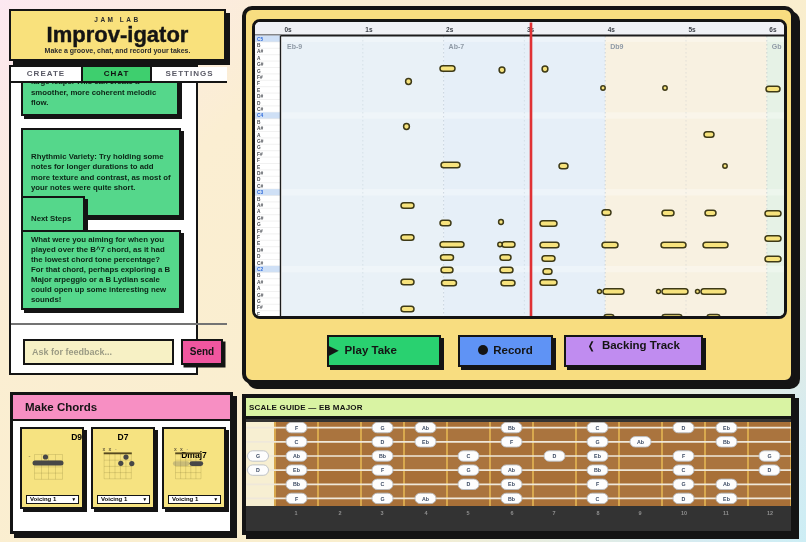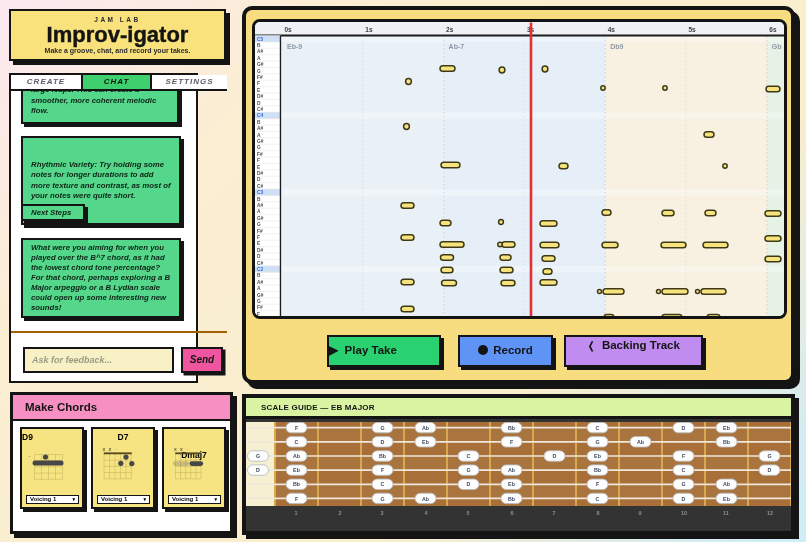--- a/index.html
+++ b/index.html
@@ -16,62 +16,62 @@
 
 <div class="abs" style="left:9px;top:9px;width:217px;height:52px;background:#f9e17c;border:2.5px solid #141414;box-shadow:4px 4px 0 #141414;text-align:center;">
 
   <div style="margin-top:5px;font-size:6.5px;font-weight:bold;letter-spacing:2.5px;color:#2c2c2c;">JAM LAB</div>
 
   <div style="margin-top:0px;font-size:22px;font-weight:bold;letter-spacing:0px;color:#141414;line-height:23px;-webkit-text-stroke:0.4px #141414;">Improv-igator</div>
 
   <div style="margin-top:1px;font-size:7px;font-weight:bold;color:#2c2c2c;">Make a groove, chat, and record your takes.</div>
 </div>
 
-<div class="abs" style="left:9px;top:73px;width:189px;height:310px;background:#ffffff;border:2.5px solid #141414;font-style:italic;">
+<div class="abs" style="left:9px;top:65px;width:189px;height:310px;background:#ffffff;border:2.5px solid #141414;">
 
   <div class="abs" style="left:0;top:0;width:216px;height:16px;display:flex;border-bottom:2.5px solid #141414;">
 
     <div style="width:72px;background:#fff;border-right:2px solid #141414;font-size:8px;font-weight:bold;letter-spacing:1px;color:#5a5a66;text-align:center;line-height:14px;">CREATE</div>
 
     <div style="width:69px;background:#3ecf6e;border-right:2px solid #141414;font-size:8px;font-weight:bold;letter-spacing:1px;color:#101010;text-align:center;line-height:14px;">CHAT</div>
 
     <div style="flex:1;background:#fff;font-size:8px;font-weight:bold;letter-spacing:1px;color:#5a5a66;text-align:center;line-height:14px;">SETTINGS</div>
   </div>
 
   <div class="abs" style="left:0;top:16px;width:216px;height:240px;overflow:hidden;">
 
     <div class="abs" style="left:10px;top:-24px;width:158px;background:#55d78b;border:2px solid #141414;box-shadow:3px 3px 0 #141414;padding:6px 8px;font-size:7.8px;font-weight:bold;line-height:10.3px;color:#0d2416;white-space:nowrap;">
       intervals instead of using very<br>large leaps. This can create a<br>smoother, more coherent melodic<br>flow.
     </div>
 
     <div class="abs" style="left:10px;top:45px;width:160px;background:#55d78b;border:2px solid #141414;box-shadow:3px 3px 0 #141414;padding:22px 8px;font-size:7.8px;font-weight:bold;line-height:10.3px;color:#0d2416;white-space:nowrap;">
       Rhythmic Variety: Try holding some<br>notes for longer durations to add<br>more texture and contrast, as most of<br>your notes were quite short.
     </div>
 
-    <div class="abs" style="left:10px;top:113px;width:64px;background:#55d78b;border:2px solid #141414;box-shadow:3px 3px 0 #141414;padding:2px 8px;font-size:7.8px;font-weight:bold;color:#0d2416;white-space:nowrap;">Next Steps</div>
+    <div class="abs" style="left:10px;top:113px;width:64px;background:#55d78b;border:2px solid #141414;box-shadow:3px 3px 0 #141414;padding:16px 8px;font-size:7.8px;font-weight:bold;color:#0d2416;white-space:nowrap;">Next Steps</div>
 
     <div class="abs" style="left:10px;top:147px;width:160px;background:#55d78b;border:2px solid #141414;box-shadow:3px 3px 0 #141414;padding:3px 8px;font-size:7.8px;font-weight:bold;line-height:10px;color:#0d2416;white-space:nowrap;">
       What were you aiming for when you<br>played over the B^7 chord, as it had<br>the lowest chord tone percentage?<br>For that chord, perhaps exploring a B<br>Major arpeggio or a B Lydian scale<br>could open up some interesting new<br>sounds!
     </div>
   </div>
 
-  <div class="abs" style="left:0;top:256px;width:216px;height:49px;border-top:2px solid #a16207;">
+  <div class="abs" style="left:0;top:256px;width:216px;height:49px;border-top:2px solid #737373;">
 
     <div class="abs" style="left:12px;top:14px;width:151px;height:26px;background:#f7f1c5;border:2px solid #141414;font-size:9px;font-weight:bold;color:#9b9b84;line-height:22px;padding-left:7px;">Ask for feedback...</div>
 
     <div class="abs" style="left:170px;top:14px;width:42px;height:26px;background:#f0569f;border:2px solid #141414;box-shadow:2.5px 2.5px 0 #141414;font-size:10px;font-weight:bold;color:#141414;text-align:center;line-height:22px;">Send</div>
   </div>
 </div>
 
 <div class="abs" style="left:10px;top:392px;width:223px;height:142px;background:#ffffff;border:3px solid #141414;box-shadow:4px 4px 0 #141414;">
 
   <div class="abs" style="left:0;top:0;width:217px;height:26px;background:#f78fc3;border-bottom:2.5px solid #141414;font-size:11.5px;font-weight:bold;color:#141414;line-height:25px;padding-left:12px;">Make Chords</div>
 
   <div class="abs" style="left:7px;top:32px;width:64px;height:82px;background:#f6e381;border:2.5px solid #141414;box-shadow:3px 3px 0 #141414;">
-    <div style="text-align:left;font-size:8.5px;font-weight:bold;margin-top:3px;">D9</div>
+    <div style="text-align:right;font-size:8.5px;font-weight:bold;margin-top:3px;">D9</div>
     <div class="abs" style="left:2px;top:14px;"><svg width="60" height="44" viewBox="0 0 60 44" xmlns="http://www.w3.org/2000/svg">
           <line x1="10.50" y1="11.5" x2="10.50" y2="36.30" stroke="rgba(80,70,20,0.22)" stroke-width="0.7"></line>
           <line x1="17.50" y1="11.5" x2="17.50" y2="36.30" stroke="rgba(80,70,20,0.22)" stroke-width="0.7"></line>
           <line x1="24.50" y1="11.5" x2="24.50" y2="36.30" stroke="rgba(80,70,20,0.22)" stroke-width="0.7"></line>
           <line x1="31.50" y1="11.5" x2="31.50" y2="36.30" stroke="rgba(80,70,20,0.22)" stroke-width="0.7"></line>
           <line x1="38.50" y1="11.5" x2="38.50" y2="36.30" stroke="rgba(80,70,20,0.22)" stroke-width="0.7"></line>
           <line x1="10.5" y1="11.50" x2="38.50" y2="11.50" stroke="rgba(80,70,20,0.22)" stroke-width="0.7"></line>
           <line x1="10.5" y1="17.70" x2="38.50" y2="17.70" stroke="rgba(80,70,20,0.22)" stroke-width="0.7"></line>
           <line x1="10.5" y1="23.90" x2="38.50" y2="23.90" stroke="rgba(80,70,20,0.22)" stroke-width="0.7"></line>
           <line x1="10.5" y1="30.10" x2="38.50" y2="30.10" stroke="rgba(80,70,20,0.22)" stroke-width="0.7"></line>
@@ -326,21 +326,21 @@
 
   <div class="abs" style="left:81px;top:325px;width:114px;height:32px;background:#29d170;border:2.5px solid #141414;box-shadow:3px 3px 0 #141414;line-height:27px;font-size:11.5px;font-weight:bold;color:#141414;"><span style="font-size:12px;">▶</span>&nbsp; Play Take</div>
 
   <div class="abs" style="left:212px;top:325px;width:95px;height:32px;background:#5f93f5;border:2.5px solid #141414;box-shadow:3px 3px 0 #141414;text-align:center;line-height:27px;font-size:11.5px;font-weight:bold;color:#141414;"><span style="display:inline-block;width:10px;height:10px;border-radius:50%;background:#141414;margin-right:5px;vertical-align:-1px;"></span>Record</div>
 
   <div class="abs" style="left:318px;top:325px;width:139px;height:32px;background:#c08cf0;border:2.5px solid #141414;box-shadow:3px 3px 0 #141414;text-align:center;line-height:17px;font-size:11.5px;font-weight:bold;color:#141414;"><span style="font-size:10px;">❬</span>&nbsp; Backing Track</div>
 </div>
 
 <div class="abs" style="left:242px;top:394px;width:553px;height:141px;background:#333333;border:4px solid #141414;box-shadow:4px 4px 0 #141414;">
 
-  <div class="abs" style="left:0;top:0;width:545px;height:21px;background:#d9f3a3;border-bottom:3px solid #141414;font-size:8px;font-weight:bold;letter-spacing:0.2px;color:#141414;line-height:20px;padding-left:15px;">SCALE GUIDE — EB MAJOR</div>
+  <div class="abs" style="left:0;top:0;width:545px;height:21px;background:#d9f3a3;border-bottom:3px solid #141414;font-size:8px;font-weight:bold;letter-spacing:0.2px;color:#141414;line-height:20px;padding-left:3px;">SCALE GUIDE — EB MAJOR</div>
 
   <div class="abs" style="left:0;top:24px;width:545px;height:84px;">
     <svg width="545" height="84" viewBox="0 0 545 84" xmlns="http://www.w3.org/2000/svg" style="position:absolute;left:0;top:0">
 
 <rect x="0" y="0" width="545.0" height="84.0" fill="#a87038"></rect>
 <rect x="29.0" y="0" width="516.0" height="84.0" fill="#a87038"></rect>
 
 <rect x="0" y="0" width="29.0" height="84.0" fill="#f7efd2"></rect>
 <rect x="29.0" y="5.6" width="516.0" height="14.2" fill="rgba(255,255,255,0.03)"></rect>
 <rect x="29.0" y="34.0" width="516.0" height="14.2" fill="rgba(255,255,255,0.03)"></rect>

